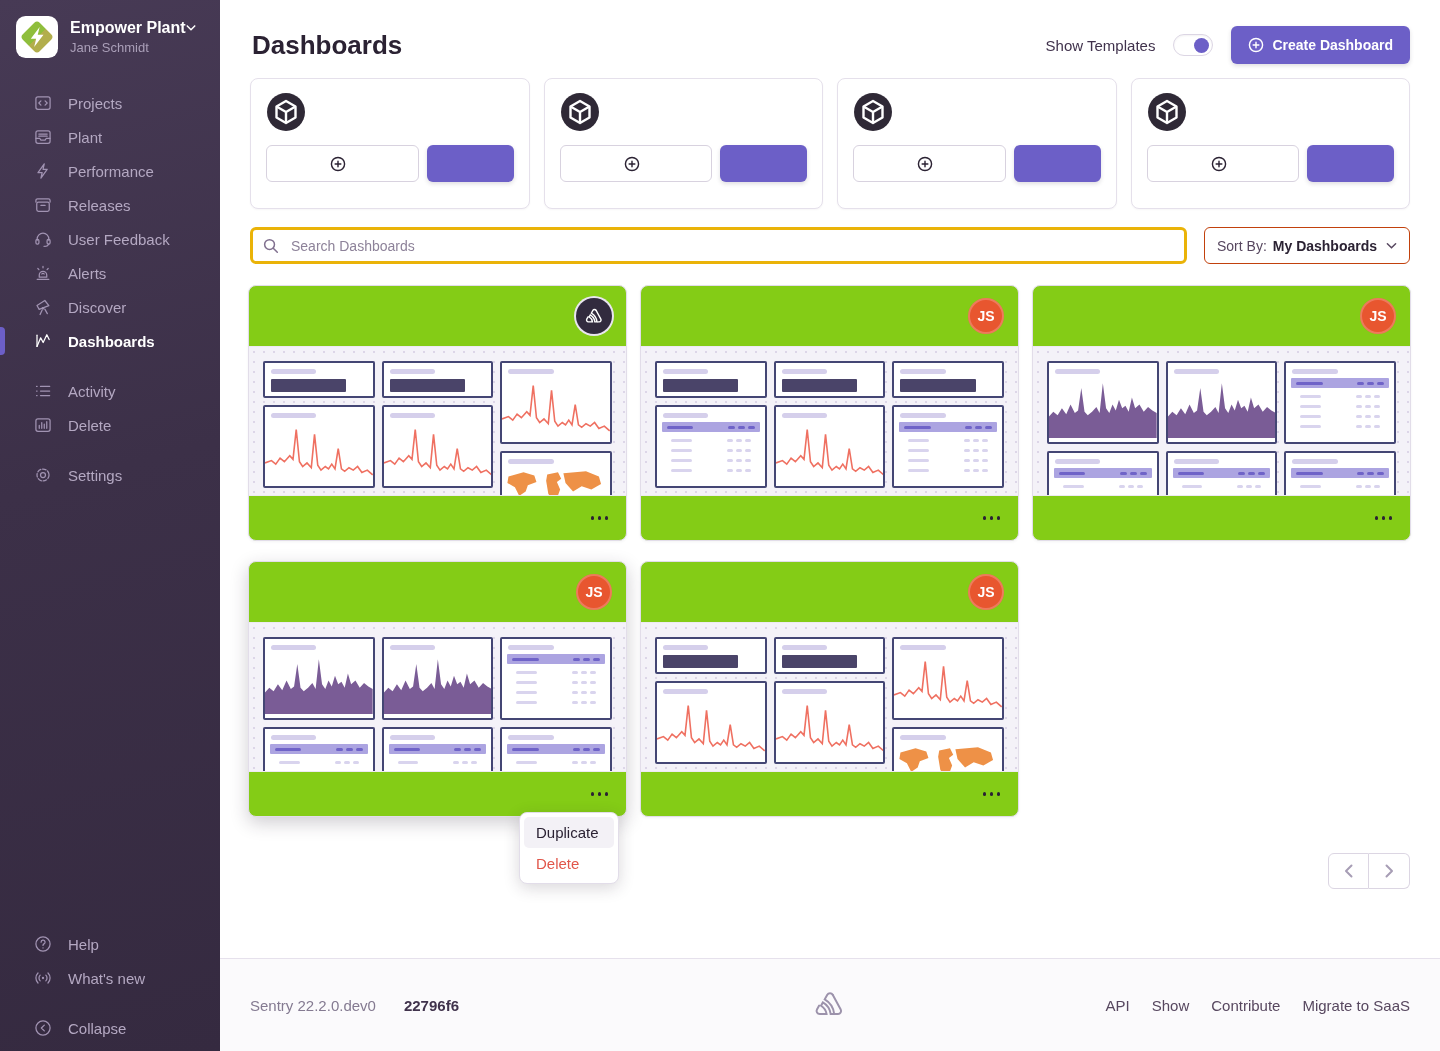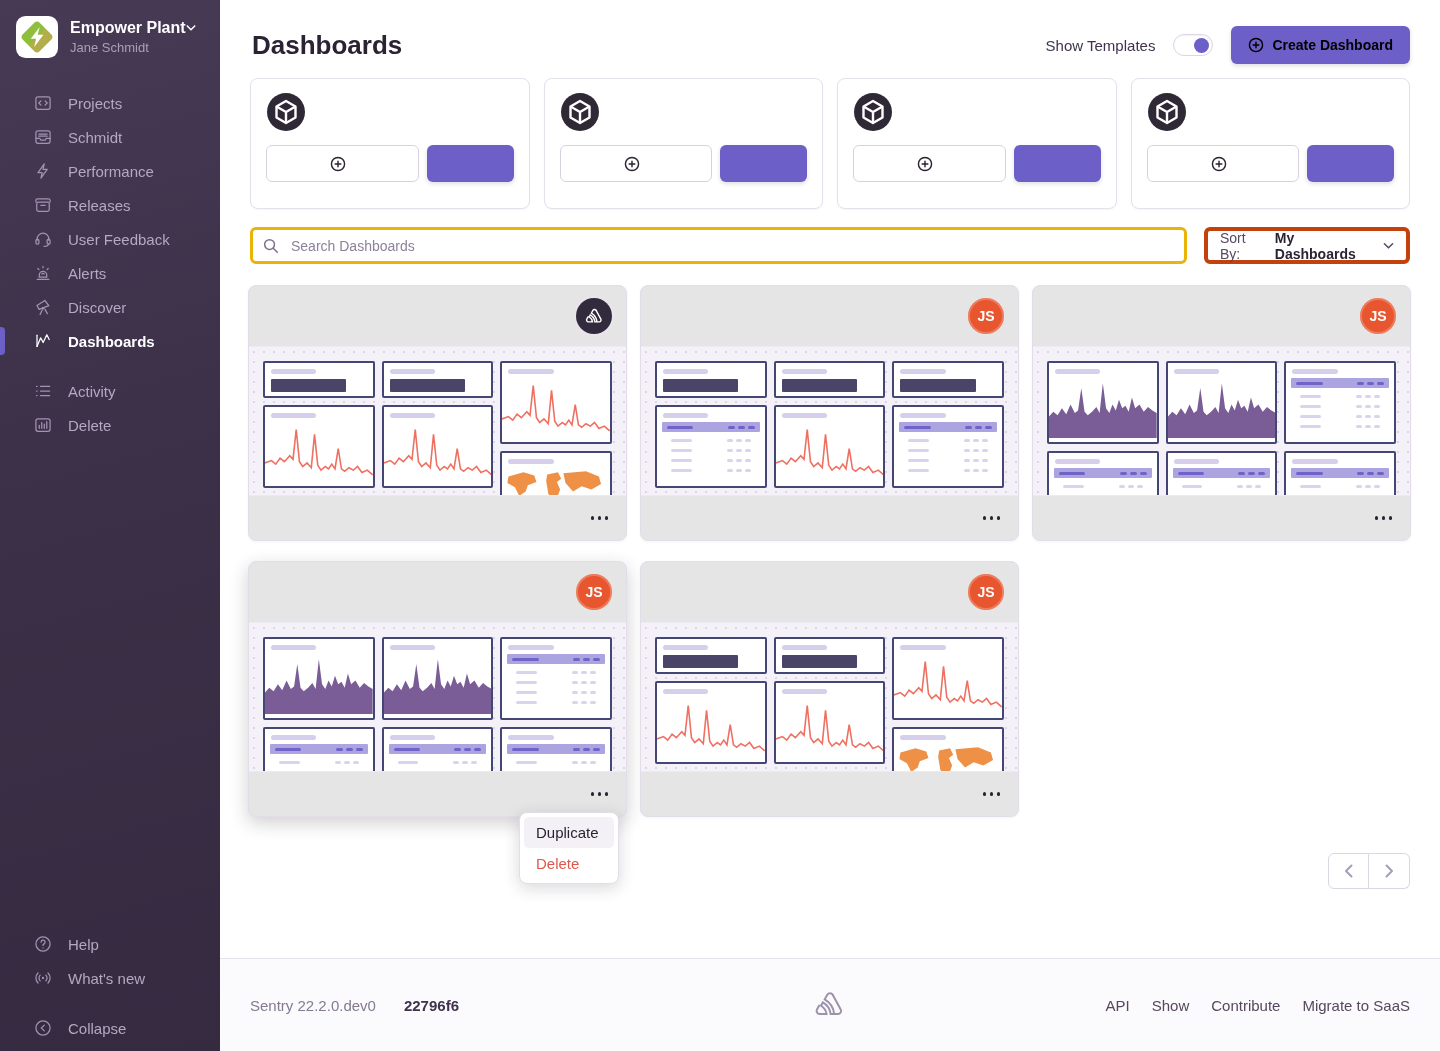--- a/index.html
+++ b/index.html
@@ -30,21 +30,21 @@
   
   #page-title { position:absolute; left:252px; top:30px; font-size:26px; font-weight:700; color:#2b2233; }
   #header-controls { position:absolute; right:30px; top:26px; display:flex; align-items:center; gap:18px; }
   #show-templates-label { font-size:15px; color:#40324c; }
   .toggle { width:40px; height:22px; border-radius:11px; background:#fff; border:1px solid #dcd6e4;
     position:relative; cursor:pointer; box-shadow:inset 0 1px 2px rgba(43,34,51,.06); }
   .toggle .knob { position:absolute; right:3px; top:2.5px; width:15px; height:15px; border-radius:50%;
     background:var(--accent); }
   .btn { display:flex; align-items:center; justify-content:center; gap:8px; border-radius:6px;
     font-size:14px; font-weight:700; cursor:pointer; border:1px solid transparent; }
-  .btn-primary { background:var(--accent); color:#000000; box-shadow:0 2px 4px rgba(43,34,51,.15); }
+  .btn-primary { background:var(--accent); color:#ffffff; box-shadow:0 2px 4px rgba(43,34,51,.15); }
   .btn-white { background:#fff; color:#2b2233; border-color:#d8d2df; }
   #create-btn { height:38px; padding:0 16px; }
   .plus-ic { display:flex; width:16px; height:16px; }
 
   
   #template-row { position:absolute; left:250px; top:78px; width:1160px; display:flex; gap:14px; }
   .tpl-card { flex:1; height:131px; background:#fff; border:1px solid #e5e0eb; border-radius:8px;
     padding:13px 15px; box-shadow:0 1px 2px rgba(43,34,51,.04); }
   .tpl-top { display:flex; gap:12px; }
   .tpl-icon { width:40px; height:40px; flex-shrink:0; }
@@ -54,30 +54,30 @@
   .tpl-add { flex:1; height:37px; }
   .tpl-preview { width:87px; height:37px; }
 
   
   #toolbar { position:absolute; left:250px; top:227px; width:1160px; display:flex; gap:17px; }
   #search-box { flex:1; position:relative; }
   #search-box .sicon { position:absolute; left:12px; top:10px; width:17px; height:17px; color:#80708f; }
   #search-input { width:100%; height:37px; border:3px solid #eab308; border-radius:6px; padding:0 12px 0 38px;
     font-size:14px; color:#2b2233; outline:none; font-family:"Liberation Sans",sans-serif; }
   #search-input::placeholder { color:#8d8299; }
-  #sort-box { width:206px; height:37px; background:#fff; border:4px solid #c2410c; border-radius:6px;
+  #sort-box { width:206px; height:37px; background:#fff; border:1px solid #c2410c; border-radius:6px;
     display:flex; align-items:center; padding:0 12px; gap:6px; font-size:14px; cursor:pointer; }
   #sort-label { color:#57475f; }
   #sort-value { color:#2b2233; font-weight:700; }
   .chev { width:11px; height:8px; display:flex; color:#57475f; margin-left:auto; }
 
   
   #dash-grid { position:absolute; left:248px; top:285px; display:grid;
     grid-template-columns:repeat(3,379px); grid-auto-rows:256px; gap:20px 13px; }
-  .dash-card { background:#e5e5e5; border:1px solid #e2dde9; border-radius:8px;
+  .dash-card { background:#84cc16; border:1px solid #e2dde9; border-radius:8px;
     box-shadow:0 1px 3px rgba(43,34,51,.05); cursor:pointer; position:relative; }
   .dash-card.elevated { box-shadow:0 6px 18px rgba(43,34,51,.22); }
   .dc-header { height:60px; padding:12px 16px 0; position:relative; }
   .dc-title { font-size:17px; font-weight:600; color:#2b2233; }
   .dc-widgets { font-size:13px; color:#8b8198; margin-top:3px; }
   .avatar { position:absolute; right:14px; top:12px; width:36px; height:36px; border-radius:50%;
     display:flex; align-items:center; justify-content:center; }
   .avatar-js { background:var(--avatar-red); color:#fff; font-size:14px; font-weight:700;
     box-shadow:inset 0 0 0 2px rgba(255,255,255,.22); }
   .avatar-sentry { background:#322b3e; color:#fff; box-shadow:0 0 0 2px #e9e5ef; }
@@ -183,21 +183,21 @@
     <span>Projects</span>
         </div>
         <div class="nav-item">
           <span class="nicon">
             <svg viewBox="0 0 24 24" fill="none" stroke="currentColor" stroke-width="1.5" stroke-linecap="round" stroke-linejoin="round" width="100%" height="100%">
               <rect x="3.5" y="4.5" width="17" height="15" rx="2.5"></rect>
               <path d="M3.5 13.5h4.5l1.5 2.2h5l1.5-2.2h4.5"></path>
               <path d="M7 8.5h10M7 11h10"></path>
             </svg>
           </span>
-    <span>Schmidt</span>
+    <span>Plant</span>
         </div>
         <div class="nav-item">
           <span class="nicon">
             <svg viewBox="0 0 24 24" fill="none" stroke="currentColor" stroke-width="1.5" stroke-linecap="round" stroke-linejoin="round" width="100%" height="100%">
               <path d="M13.5 3.5 6 14h5l-1.5 6.5L17 10h-5z"></path>
             </svg>
           </span>
     <span>Performance</span>
         </div>
         <div class="nav-item">
@@ -264,20 +264,29 @@
         <div class="nav-item">
           <span class="nicon">
             <svg viewBox="0 0 24 24" fill="none" stroke="currentColor" stroke-width="1.5" stroke-linecap="round" stroke-linejoin="round" width="100%" height="100%">
               <rect x="3.5" y="4.5" width="17" height="15" rx="2.5"></rect>
               <path d="M7.5 16v-3.5M10.5 16V9M13.5 16v-5M16.5 16V8"></path>
             </svg>
           </span>
     <span>Delete</span>
         </div>
         <div class="nav-gap"></div>
+        <div class="nav-item">
+          <span class="nicon">
+            <svg viewBox="0 0 24 24" fill="none" stroke="currentColor" stroke-width="1.5" stroke-linecap="round" stroke-linejoin="round" width="100%" height="100%">
+              <circle cx="12" cy="12" r="3"></circle>
+              <circle cx="12" cy="12" r="7.2" stroke-dasharray="4.4 2.1"></circle>
+            </svg>
+          </span>
+    <span>Settings</span>
+        </div>
       </div>
     <div id="sidebar-footer">
         <div class="nav-item">
           <span class="nicon">
             <svg viewBox="0 0 24 24" fill="none" stroke="currentColor" stroke-width="1.5" stroke-linecap="round" stroke-linejoin="round" width="100%" height="100%">
               <circle cx="12" cy="12" r="8.5"></circle>
               <path d="M9.7 9.8a2.4 2.4 0 1 1 3.5 2.1c-.8.4-1.2 1-1.2 1.8"></path>
               <path d="M12 16.6v.1"></path>
             </svg>
           </span>

